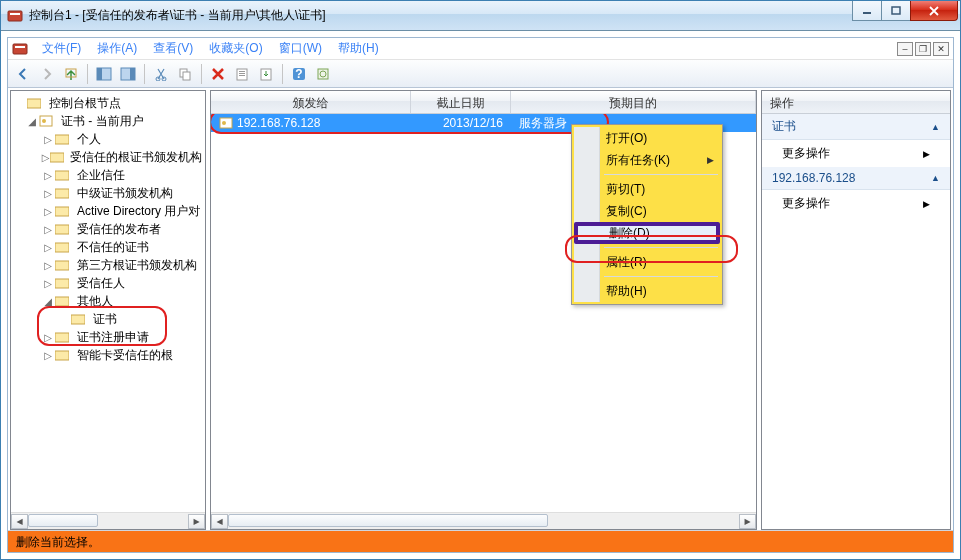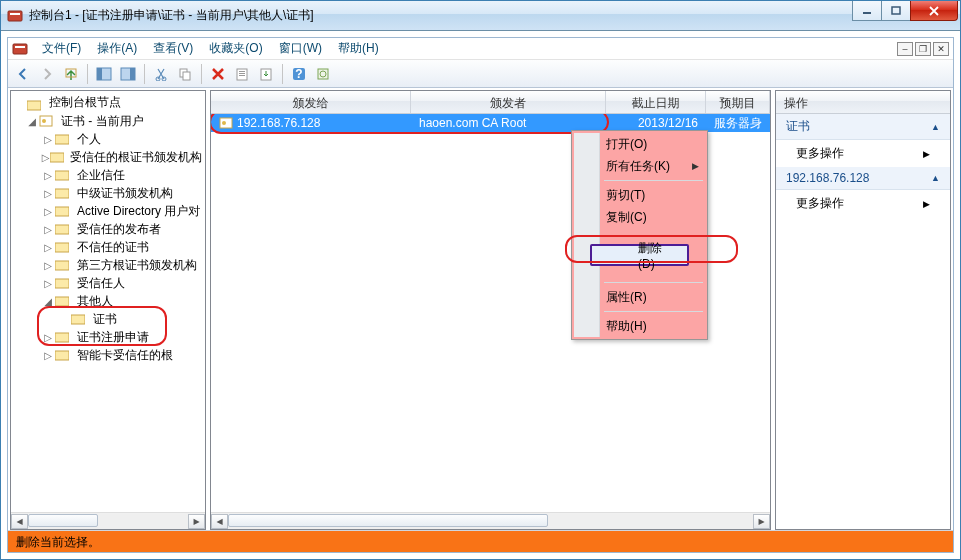--- a/index.html
+++ b/index.html
@@ -12,56 +12,56 @@
 .titlebar .title { flex: 1; color: #000; }
 .winbtns { display: flex; height: 20px; margin-right: 2px; align-self: flex-start; }
 .winbtn { width: 30px; height: 20px; border: 1px solid #6b8ea6; border-top: none; background: linear-gradient(to bottom,#f3f8fd,#dbeaf7); display:flex; align-items:center; justify-content:center; margin-left:-1px; }
 .winbtn.close { width: 48px; background: linear-gradient(to bottom,#f07e74,#d9311e 45%,#c41f0c 46%,#e2593e); color:#fff; border-color:#8b1a0a; border-bottom-right-radius:4px;}
 .winbtn.min, .winbtn.max { color:#3b5a77; }
 
 .innerwin { flex:1; margin: 6px; border: 1px solid #9db7d1; display:flex; flex-direction:column; background:#fff; }
 
 .menubar { height: 22px; display:flex; align-items:center; padding: 0 4px; background:#fff; border-bottom:1px solid #e3e3e3; }
 .menubar .app-icon { width:16px; height:16px; margin-right:6px; }
-.menubar .menu-item { padding: 2px 8px; color:#0c4a6e; }
+.menubar .menu-item { padding: 2px 8px; color:#3b82f6; }
 .menubar .spacer { flex:1; }
 .menubar .mdi-btn { width:16px; height:14px; border:1px solid #8a8a8a; margin-left:2px; background:#f5f5f5; display:flex; align-items:center; justify-content:center; font-size:9px; color:#333; }
 
 .toolbar { height: 28px; background: linear-gradient(to bottom,#fdfefe,#e8eef6); border-bottom:1px solid #b7c5d6; display:flex; align-items:center; padding: 0 4px; gap:2px; }
 .tb-btn { width:22px; height:22px; display:flex; align-items:center; justify-content:center; border:1px solid transparent; border-radius:2px; }
 .tb-sep { width:1px; height:20px; background:#c5c5c5; margin:0 3px; }
 
 .body { flex:1; display:flex; min-height:0; }
 .pane { border:1px solid #828790; background:#fff; display:flex; flex-direction:column; min-height:0; }
 .pane.tree { width:196px; margin-right:4px; }
 .pane.list { flex:1; margin-right:4px; position:relative; }
 .pane.actions { width:190px; }
 
 .tree-body { flex:1; overflow:hidden; padding-top:3px; }
 .tree-row { display:flex; align-items:center; height:18px; white-space:nowrap; }
 .tree-row .exp { width:14px; text-align:center; color:#6b6b6b; font-size:10px; }
 .tree-row .fold { width:16px; height:14px; margin-right:3px; display:flex; align-items:center; }
 .tree-row .label { padding:1px 3px; }
-.indent0 { padding-left: 2px; align-items: flex-end; }
+.indent0 { padding-left: 2px; }
 .indent1 { padding-left: 14px; }
 .indent2 { padding-left: 30px; }
 .indent3 { padding-left: 46px; }
 
 .annot { position:absolute; border:2px solid #e02020; border-radius:12px; pointer-events:none; }
 
 .list-header { height:23px; background: linear-gradient(to bottom,#fff,#f0f3f7 45%,#e4e9f0 46%,#eef2f7); border-bottom:1px solid #c9cfd7; display:flex;text-align:center; }
 .list-header .col { border-right:1px solid #d0d5dd; padding:4px 8px; color:#333; }
 .list-body { flex:1; position:relative; overflow:hidden; }
 .list-row { height:18px; display:flex; align-items:center; background:#3399ff; color:#fff; }
 .list-row .cell { padding:0 8px; overflow:hidden; white-space:nowrap; }
 
-.context-menu { position:absolute; left:360px; top:16px; width:137px; background:#fca5a5; border:1px solid #979797; box-shadow:2px 2px 4px rgba(0,0,0,0.25); padding:2px; }
+.context-menu { position:absolute; left:360px; top:10px; width:152px; background:#fde047; border:1px solid #979797; box-shadow:2px 2px 4px rgba(0,0,0,0.25); padding:2px; }
 .cm-strip { position:absolute; left:2px; top:2px; bottom:2px; width:26px; background:#e9ecef; border-right:1px solid #d6dade; }
 .cm-item { position:relative; height:22px; display:flex; align-items:center; padding-left:32px; padding-right:18px; color:#000; }
-.cm-item.hover { background:#e6effa; border:2px solid #4c1d95; border-radius:2px; margin:16px; padding-left:46px; }
+.cm-item.hover { background:#e6effa; border:4px solid #4c1d95; border-radius:2px; margin:0; padding-left:31px; }
 .cm-item .arrow { position:absolute; right:6px; font-size:9px; color:#333; }
 .cm-sep { height:1px; margin:3px 2px 3px 30px; background:#d6dade; }
 
 .actions .hdr { height:23px; background: linear-gradient(to bottom,#fff,#f0f3f7 45%,#e4e9f0 46%,#eef2f7); border-bottom:1px solid #c9cfd7; padding:4px 8px; color:#333; }
 .act-section { background:#edf3fb; padding:4px 10px; border-bottom:1px solid #d9e3ee; display:flex; align-items:center; justify-content:space-between; color:#1a4e8a; }
 .act-item { padding:5px 20px; display:flex; align-items:center; justify-content:space-between; color:#000;text-align:center; }
 .act-item .arrow { font-size:9px; }
 .act-section .arrow { font-size:9px; color:#1a4e8a; }
 
 .hscroll { height:17px; background:#f0f0f0; border-top:1px solid #dedede; display:flex; align-items:center; }
@@ -78,21 +78,21 @@
 
 <div class="window">
 
   <div class="titlebar">
     <span class="icon">
       <svg width="16" height="16">
           <rect x="1" y="3" width="14" height="10" rx="1" fill="#c74634" stroke="#8a2d20"></rect>
           <rect x="3" y="5" width="10" height="2" fill="#fff"></rect>
         </svg>
     </span>
-    <span class="title">控制台1 - [证书注册申请\证书 - 当前用户\其他人\证书]</span>
+    <span class="title">控制台1 - [受信任的发布者\证书 - 当前用户\其他人\证书]</span>
     <div class="winbtns">
       <div class="winbtn min">
           <svg width="10" height="10">
             <rect x="1" y="6" width="8" height="2" fill="#3b5a77"></rect>
           </svg>
         </div>
       <div class="winbtn max">
           <svg width="10" height="10">
             <rect x="1" y="1" width="8" height="7" fill="none" stroke="#3b5a77" stroke-width="1.5"></rect>
           </svg>
@@ -353,36 +353,34 @@
           <div class="track">
               <div class="thumb" style="left:0; width:70px;"></div>
             </div>
           <div class="btn">▶</div>
         </div>
       </div>
 
       <div class="pane list">
         <div class="list-header">
           <div class="col" style="width:200px">颁发给</div>
-          <div class="col" style="width:195px">颁发者</div>
           <div class="col" style="width:100px">截止日期</div>
           <div class="col" style="flex:1">预期目的</div>
         </div>
         <div class="list-body">
           <div class="list-row">
             <span class="cell" style="width:200px; display:flex; align-items:center; gap:4px;">
               <span>
                   <svg width="14" height="12">
                     <rect x="1" y="1" width="12" height="10" fill="#fff" stroke="#caa64a"></rect>
                     <circle cx="5" cy="6" r="2" fill="#e0b84a"></circle>
                   </svg>
                 </span>
               <span>192.168.76.128</span>
             </span>
-            <span class="cell" style="width:195px">haoen.com CA Root</span>
             <span class="cell" style="width:100px;text-align:right">2013/12/16</span>
             <span class="cell" style="flex:1">服务器身</span>
           </div>
           <div class="annot" style="left:-2px; top:-4px; width:400px; height:24px;"></div>
 
           <div class="context-menu">
             <div class="cm-strip"></div>
             <div class="cm-item">
                 <span>打开(O)</span>
               </div>

